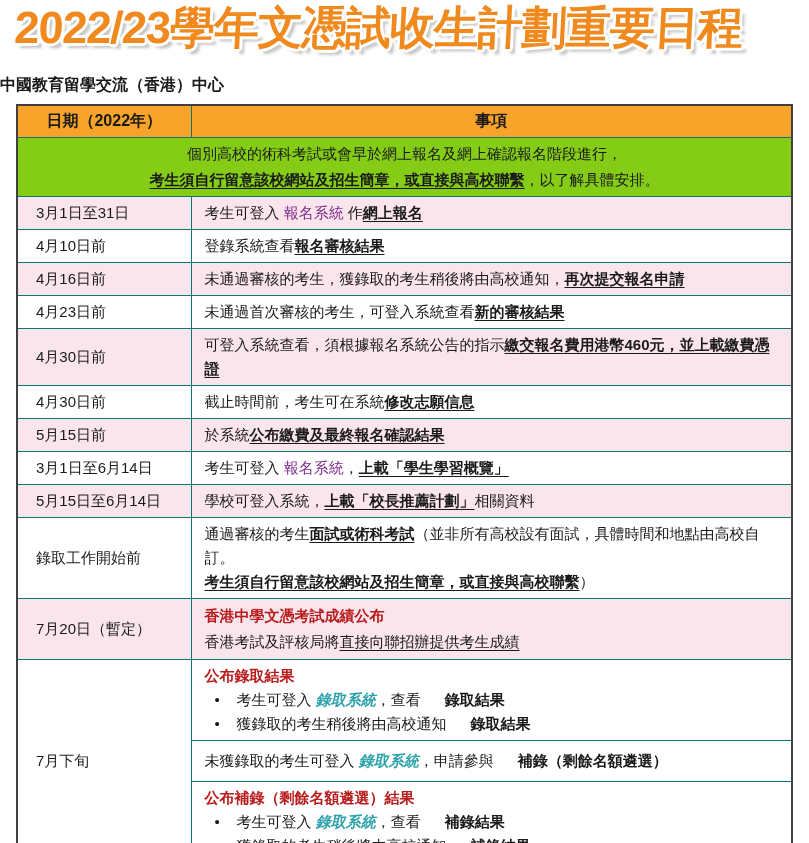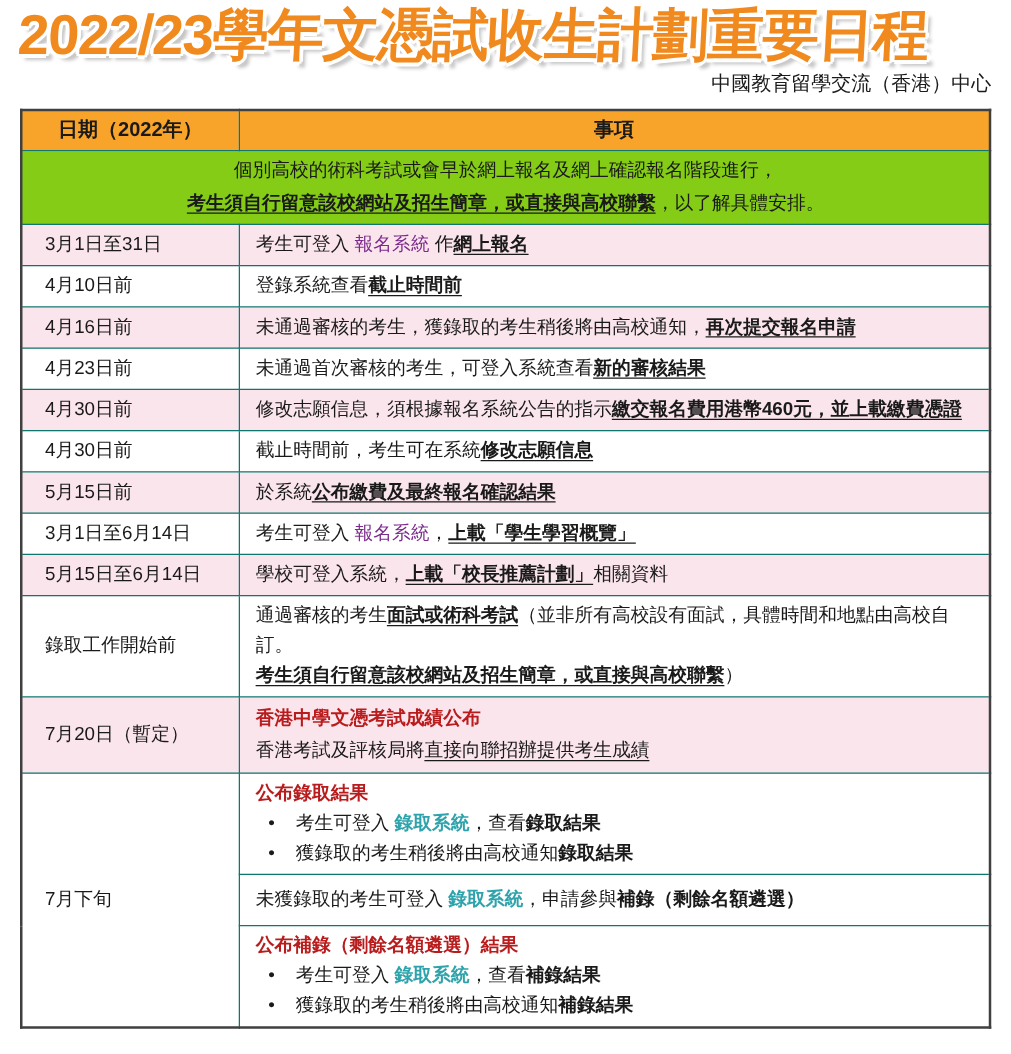--- a/index.html
+++ b/index.html
@@ -8,44 +8,44 @@
 
   .page-title{
     font-size:45px; font-weight:bold; color:#F18A1E; line-height:56px;
     padding-left:13px; white-space:nowrap; letter-spacing:-1px;
     transform:skewX(-3deg); transform-origin:left bottom;
     text-shadow:
       -2px -2px 0 #fff, 2px -2px 0 #fff, -2px 2px 0 #fff, 2px 2px 0 #fff,
       -3px 0 0 #fff, 3px 0 0 #fff, 0 -3px 0 #fff, 0 3px 0 #fff,
       5px 5px 3px #c4c4c4;
   }
-  .org-line{ text-align:right; padding-right:16px; font-size:16px;
-    font-weight:normal; line-height:22px; margin-top:1px; }
+  .org-line{ text-align:left; padding-right:16px; font-size:16px;
+    font-weight:bold; line-height:22px; margin-top:18px; }
 
   .table-wrap{ margin:8px 16px 0 16px; }
   table{ width:100%; border-collapse:collapse; border:2px solid #404040;
     font-size:15px; }
   th,td{ border:1px solid #0f766e; vertical-align:middle; }
   th{ background:#F8A329; font-weight:bold; font-size:16px; padding:5px 4px; }
   th.col-date{ width:174px; }
   td.date{ font-weight:normal; padding:4px 6px 4px 18px; line-height:24px; }
   td.event{ padding:4px 10px 4px 13px; line-height:24px; }
   tr.pink td{ background:#FBE5ED; }
   tr.note td{ background:#84cc16; text-align:center; padding:3px 8px;
     line-height:26px; }
   td.tall{ line-height:26px; }
   .bullet{ display:flex; align-items:flex-start; padding-left:6px; }
   .bullet .dot{ width:26px; text-align:left; padding-left:4px; }
   .oh-line{ }
 
-  .seg-b{ font-weight:700; }
+  .seg-b{ font-weight:700;margin-left:24px; }
   .seg-bu{ font-weight:700; text-decoration:underline; text-underline-offset:3px; }
   .seg-u{ text-decoration:underline; text-underline-offset:3px;text-align:center; }
   .seg-purple{ color:#7B2B8B; font-weight:400; }
-  .seg-teal{ color:#2FA3AB; font-weight:700; }
+  .seg-teal{ color:#2FA3AB; font-weight:700;font-style:italic; }
   .seg-oh{ color:#b91c1c; font-weight:700; }
 </style>
 </head>
 <body>
 
 <div class="page-title">2022/23學年文憑試收生計劃重要日程</div>
 <div class="org-line">中國教育留學交流（香港）中心</div>
 
 <div class="table-wrap">
 <table>
@@ -62,33 +62,33 @@
         <div><span class="seg-bu">考生須自行留意該校網站及招生簡章，或直接與高校聯繫</span><span>，以了解具體安排。</span></div>
       </td>
     </tr>
 
     <tr class="pink">
       <td class="date">3月1日至31日</td>
       <td class="event"><span>考生可登入 </span><span class="seg-purple">報名系統</span><span> 作</span><span class="seg-bu">網上報名</span></td>
     </tr>
     <tr>
       <td class="date">4月10日前</td>
-      <td class="event"><span>登錄系統查看</span><span class="seg-bu">截止時間前</span></td>
+      <td class="event"><span>登錄系統查看</span><span class="seg-bu">報名審核結果</span></td>
     </tr>
     <tr class="pink">
       <td class="date">4月16日前</td>
       <td class="event"><span>未通過審核的考生，獲錄取的考生稍後將由高校通知，</span><span class="seg-bu">再次提交報名申請</span></td>
     </tr>
     <tr>
       <td class="date">4月23日前</td>
       <td class="event"><span>未通過首次審核的考生，可登入系統查看</span><span class="seg-bu">新的審核結果</span></td>
     </tr>
     <tr class="pink">
       <td class="date">4月30日前</td>
-      <td class="event"><span>修改志願信息，須根據報名系統公告的指示</span><span class="seg-bu">繳交報名費用港幣460元，並上載繳費憑證</span></td>
+      <td class="event"><span>可登入系統查看，須根據報名系統公告的指示</span><span class="seg-bu">繳交報名費用港幣460元，並上載繳費憑證</span></td>
     </tr>
     <tr>
       <td class="date">4月30日前</td>
       <td class="event"><span>截止時間前，考生可在系統</span><span class="seg-bu">修改志願信息</span></td>
     </tr>
     <tr class="pink">
       <td class="date">5月15日前</td>
       <td class="event"><span>於系統</span><span class="seg-bu">公布繳費及最終報名確認結果</span></td>
     </tr>
     <tr>

